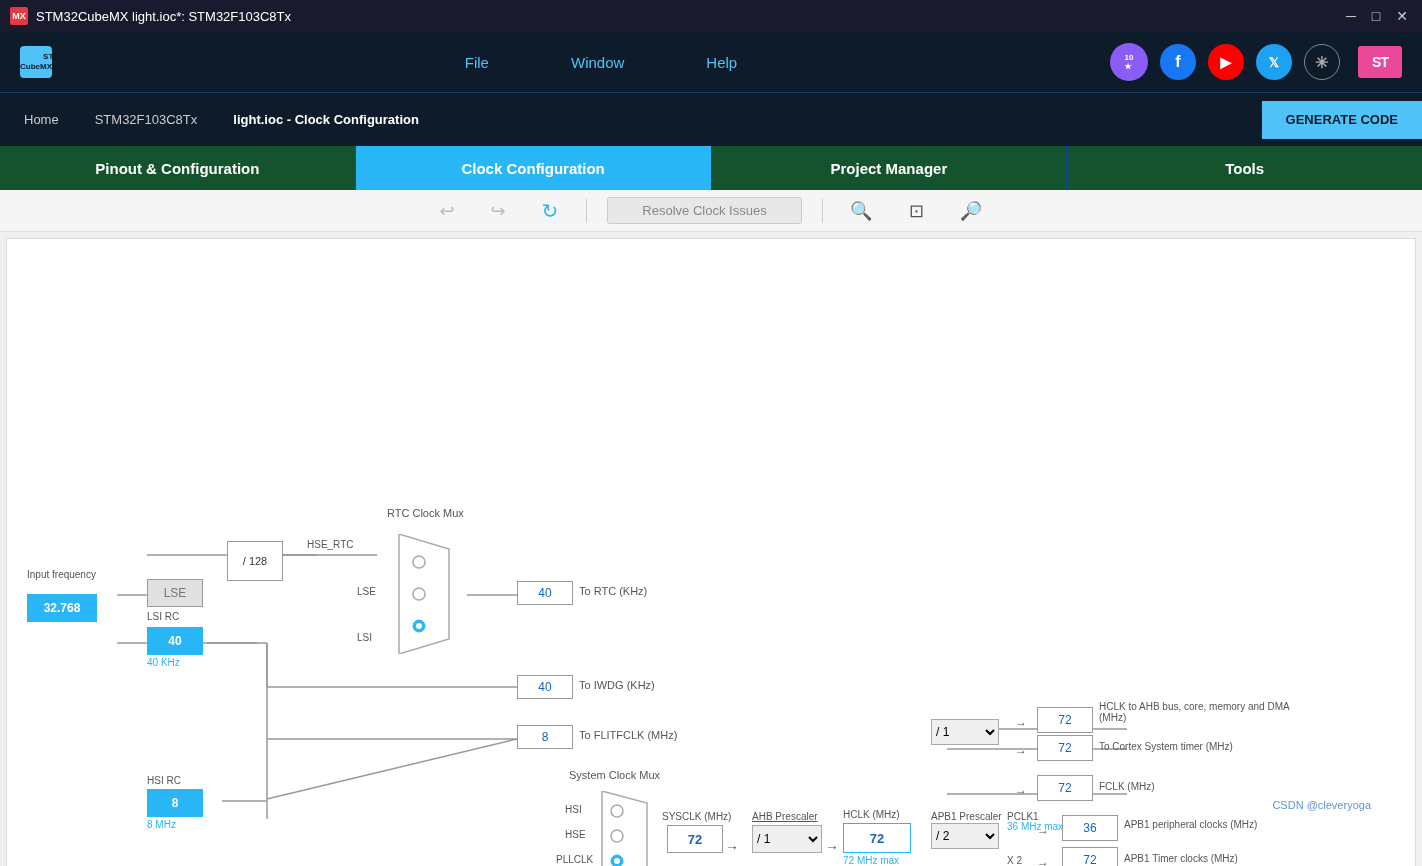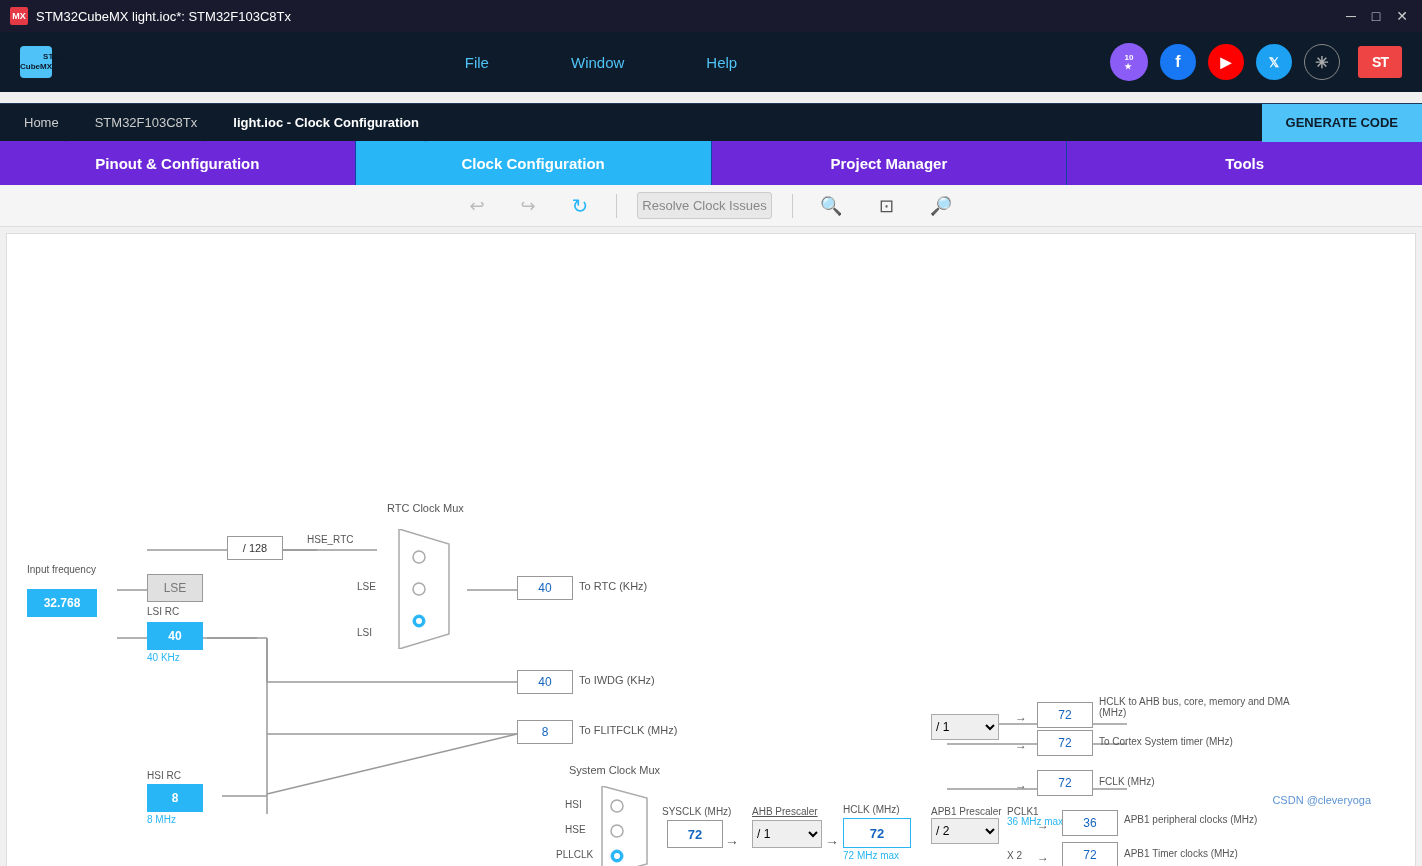--- a/index.html
+++ b/index.html
@@ -32,31 +32,30 @@
     .logo-area { display: flex; align-items: center; gap: 6px; margin-right: 40px; }
     .logo-icon { width: 32px; height: 32px; background: #4fc3f7; border-radius: 4px; display: flex; align-items: center; justify-content: center; font-size: 18px; }
     .menu-items { display: flex; gap: 82px; flex: 1; justify-content: center; }
     .menu-item { color: #4fc3f7; font-size: 15px; cursor: pointer; }
     .social-icons { display: flex; gap: 12px; align-items: center; }
     .social-circle { width: 36px; height: 36px; border-radius: 50%; display: flex; align-items: center; justify-content: center; font-size: 14px; font-weight: bold; cursor: pointer; }
     .social-award { background: #8b5cf6; font-size: 10px; color: white; }
     .social-fb { background: #1877f2; color: white; }
     .social-yt { background: #ff0000; color: white; }
     .social-tw { background: #1da1f2; color: white; }
-    .social-logo { background: #ef4444; color: white; width: 44px; height: 32px; border-radius: 3px; display: flex; align-items: center; justify-content: center; font-size: 18px; font-weight: bold; margin-left: 6px; }
+    .social-logo { background: #ec4899; color: white; width: 44px; height: 32px; border-radius: 3px; display: flex; align-items: center; justify-content: center; font-size: 18px; font-weight: bold; margin-left: 6px; }
 
     
     .breadcrumb {
       background: #0d1b2a;
-      height: 38px;
+      height: 54px;
       display: flex;
       align-items: center;
       padding: 0 0 0 16px;
       border-top: 1px solid #1e3a5f;
-      margin-top: 11px;
     }
     .breadcrumb-item {
       color: #ccc;
       font-size: 13px;
       padding: 0 16px 0 8px;
       height: 38px;
       display: flex;
       align-items: center;
       position: relative;
       cursor: pointer;
@@ -80,21 +79,21 @@
       font-weight: bold;
       font-size: 13px;
       padding: 8px 24px;
       border: none;
       cursor: pointer;
       height: 38px;
     }
 
     
     .main-tabs {
-      background: #6d28d9;
+      background: #14532d;
       display: flex;
       height: 44px;
     }
     .main-tab {
       flex: 1;
       display: flex;
       align-items: center;
       justify-content: center;
       color: white;
       font-size: 15px;
@@ -126,21 +125,21 @@
       color: #555;
       padding: 4px 8px;
       border-radius: 3px;
     }
     .toolbar-btn.disabled { color: #bbb; cursor: default; }
     .resolve-btn {
       background: #e8e8e8;
       border: 1px solid #ccc;
       color: #888;
       font-size: 13px;
-      padding: 5px 4px;
+      padding: 5px 34px;
       border-radius: 3px;
       cursor: pointer;
     }
     .toolbar-sep { width: 1px; height: 24px; background: #ccc; }
 
     
     .diagram-area {
       background: white;
       flex: 1;
       overflow: auto;
@@ -351,21 +350,21 @@
         <span>LSE</span>
       </div>
 
       <div style="position:absolute; left:140px; top:372px; font-size:10px; color:#555;">LSI RC</div>
 
       <div class="clk-box blue-filled" style="left:140px; top:388px; width:56px; height:28px;">40</div>
       <div style="position:absolute; left:140px; top:418px; font-size:10px; color:#29b6f6;">40 KHz</div>
 
       <div style="position:absolute; left:380px; top:268px; font-size:11px; color:#555;">RTC Clock Mux</div>
 
-      <div class="clk-box" style="left:220px; top:302px; width:56px; height:24px; font-size:11px;">/ 128</div>
+      <div class="clk-box" style="left:220px; top:302px; width:56px; height:40px; font-size:11px;">/ 128</div>
 
       <div style="position:absolute; left:300px; top:300px; font-size:10px; color:#555;">HSE_RTC</div>
 
       <svg style="position:absolute; left:382px; top:295px; width:70px; height:120px;">
         <polygon points="10,0 60,15 60,105 10,120 10,0" fill="white" stroke="#aaa" stroke-width="1.5"></polygon>
 
         <circle cx="30" cy="28" r="6" fill="white" stroke="#aaa" stroke-width="1.5"></circle>
         <circle cx="30" cy="60" r="6" fill="white" stroke="#aaa" stroke-width="1.5"></circle>
         <circle cx="30" cy="92" r="6" fill="#29b6f6" stroke="#29b6f6" stroke-width="1"></circle>
         <circle cx="30" cy="92" r="3" fill="white"></circle>

